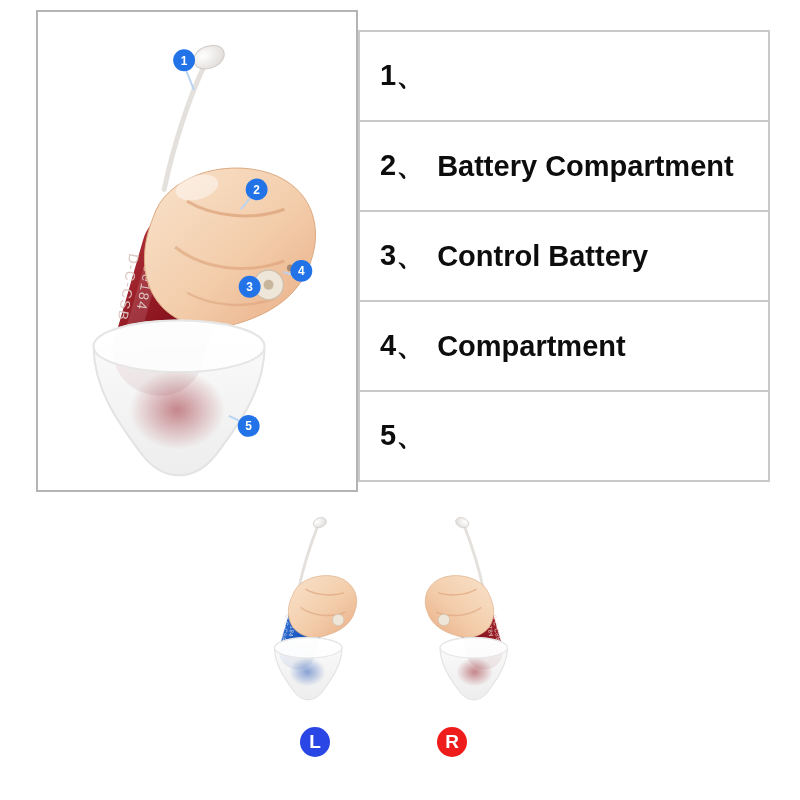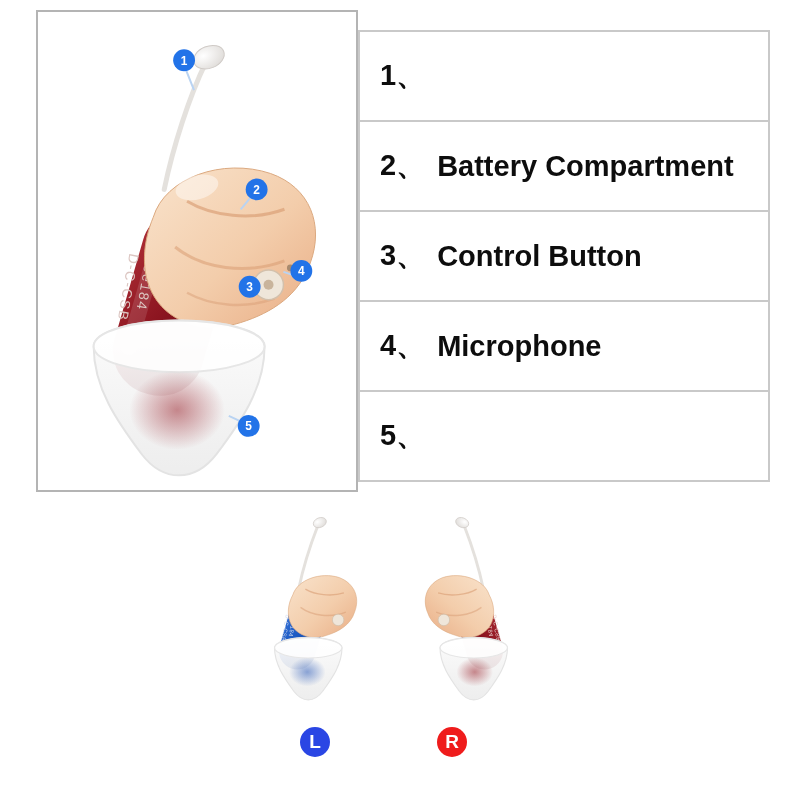--- a/index.html
+++ b/index.html
@@ -136,25 +136,25 @@
   <div class="parts-table">
     <div class="parts-row">
       <span class="num">1、</span>
     </div>
     <div class="parts-row">
       <span class="num">2、</span>
       <span class="label">Battery Compartment</span>
     </div>
     <div class="parts-row">
       <span class="num">3、</span>
-      <span class="label">Control Button</span>
+      <span class="label">Control Battery</span>
     </div>
     <div class="parts-row">
       <span class="num">4、</span>
-      <span class="label">Microphone</span>
+      <span class="label">Compartment</span>
     </div>
     <div class="parts-row">
       <span class="num">5、</span>
     </div>
   </div>
 
   <div class="variant v-left">
     <svg viewBox="0 0 130 220">
       <defs>
         <linearGradient id="shellB" x1="0" y1="0" x2="1" y2="1">

